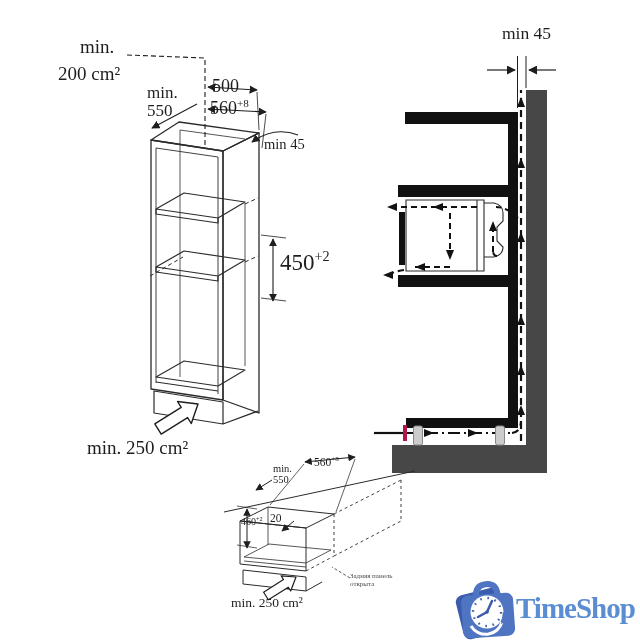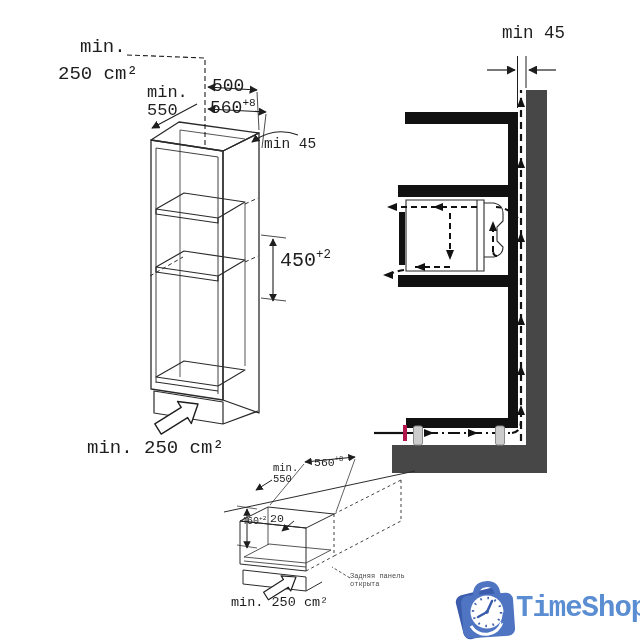--- a/index.html
+++ b/index.html
@@ -1,18 +1,18 @@
 <!DOCTYPE html>
 <html><head>
 <meta charset="utf-8">
 <style>
   html,body{margin:0;padding:0;background:#fff;}
   #canvas{
     position:relative;width:640px;height:640px;background:#ffffff;overflow:hidden;
-    font-family:Liberation Mono, monospace;color:#1e1e1e;
+    font-family:Liberation Serif, serif;color:#1e1e1e;
   }
   #lineart{position:absolute;left:0;top:0;}
   .lbl{position:absolute;white-space:nowrap;color:#1e1e1e;}
   .lbl sup{font-size:0.62em;vertical-align:super;letter-spacing:0;}
   .stack div{line-height:1.08;}
   .note{color:#4a4a4a;}
   .logo-text{font-weight:bold;color:#5a8dd2;letter-spacing:-1px;}
 </style>
 </head>
 <body>
@@ -137,36 +137,36 @@
       <circle cx="487" cy="612" r="14" fill="none" stroke="#3b5cac" stroke-width="2.4" stroke-dasharray="1.6 5.73"></circle>
       <path d="M487,612 L492,601 M487,612 L478,617" stroke="#3b5cac" stroke-width="2.5" stroke-linecap="round" fill="none"></path>
       <circle cx="487" cy="612" r="1.8" fill="#3b5cac"></circle>
       <path d="M471,626 A17 17 0 0 0 502,622" stroke="#ffffff" stroke-width="3" fill="none"></path>
       <polygon points="503,612 513,618 501,624" fill="#4e74c2"></polygon>
     </g>
   </g>
 </svg>
 
 <div class="lbl" style="left:80px;top:36px;font-size:19px;">min.</div>
-<div class="lbl" style="left:58px;top:63px;font-size:19px;">250 cm²</div>
+<div class="lbl" style="left:58px;top:63px;font-size:19px;">200 cm²</div>
 
 <div class="lbl stack" style="left:147px;top:84px;font-size:17px;">
   <div>min.</div>
   <div>550</div>
 </div>
 
 <div class="lbl" style="left:212px;top:76px;font-size:18px;">500</div>
 
 <div class="lbl" style="left:210px;top:97px;font-size:18px;">
   <span>560</span><sup>+8</sup>
 </div>
 
 <div class="lbl" style="left:264px;top:136px;font-size:14.5px;">min 45</div>
 
-<div class="lbl" style="left:280px;top:248px;font-size:20px;">
+<div class="lbl" style="left:280px;top:248px;font-size:23px;">
   <span>450</span><sup>+2</sup>
 </div>
 
 <div class="lbl" style="left:87px;top:437px;font-size:19px;">min. 250 cm²</div>
 
 <div class="lbl" style="left:502px;top:23px;font-size:17.5px;">min 45</div>
 
 <div class="lbl stack" style="left:273px;top:463px;font-size:10.5px;">
   <div>min.</div>
   <div>550</div>

